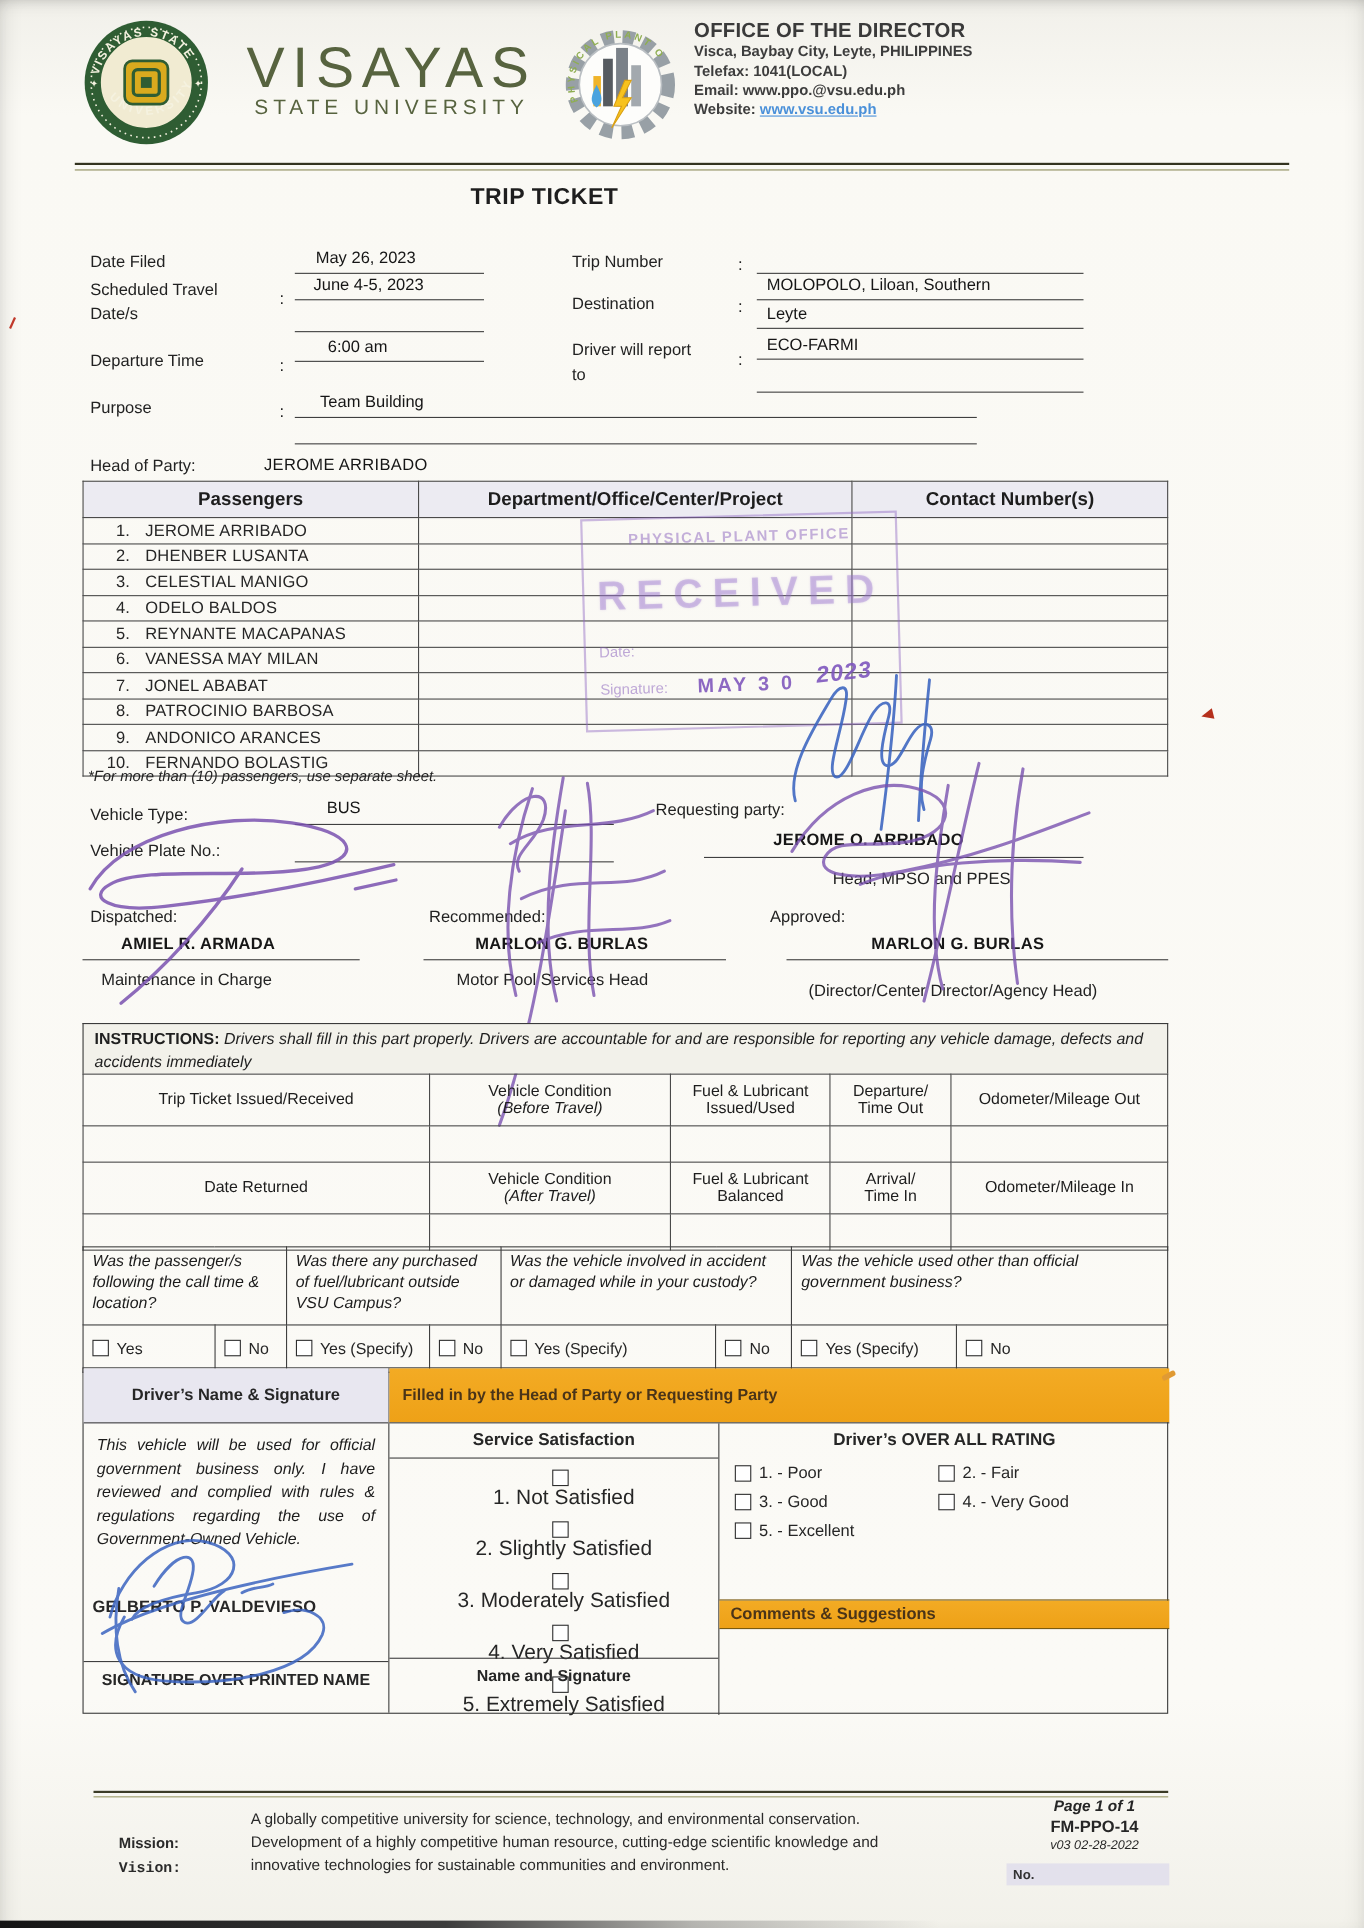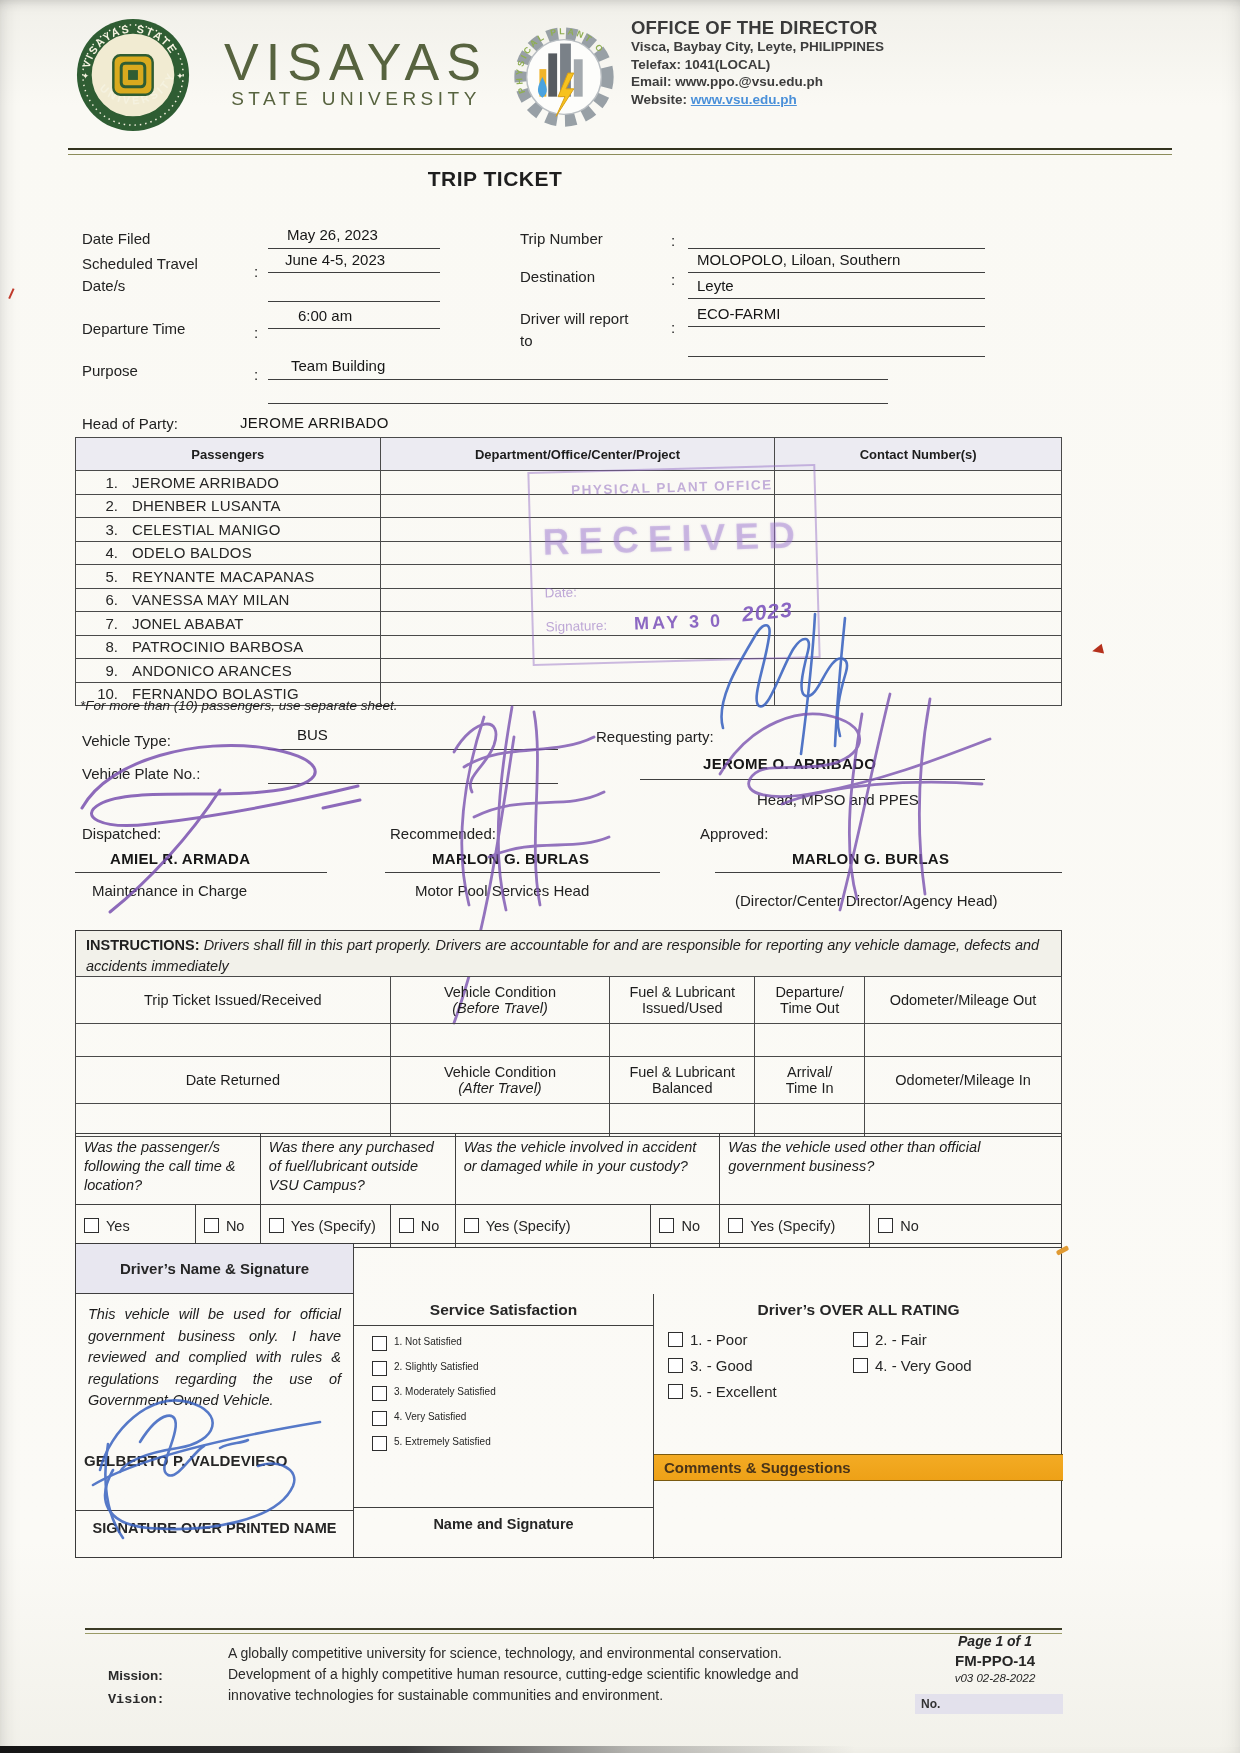--- a/index.html
+++ b/index.html
@@ -23,21 +23,21 @@
   .office .small{font-size:13.5px;line-height:17.5px;color:#3d3d3d;font-weight:bold;}
   .office a{color:#4a90d9;text-decoration:underline;font-weight:bold;}
   .wordmark{color:#57633f;font-size:52px;letter-spacing:7px;font-weight:500;line-height:52px;}
   .wordmark-sub{color:#57633f;font-size:19px;letter-spacing:4.5px;font-weight:500;text-align:center;}
   .toprule{position:absolute;left:68px;top:148px;width:1104px;height:4px;border-top:2.5px solid #33331f;border-bottom:1px solid #8c8c5a;}
   .doc-title{position:absolute;left:70px;top:167px;width:850px;text-align:center;font-size:21px;font-weight:bold;letter-spacing:.5px;color:#1e1e1e;}
   
   table{border-collapse:collapse;}
   .ptable{left:75px;top:437px;width:987px;font-size:15px;}
   .ptable th,.ptable td{border:1.2px solid #4a4a4a;padding:0 6px;}
-  .ptable thead th{background:#ecebf2;font-weight:bold;font-size:13px;height:32px;color:#1d1d1d;}
+  .ptable thead th{background:#ecebf2;font-weight:bold;font-size:17px;height:32px;color:#1d1d1d;}
   .ptable tbody td{height:22.5px;background:transparent;}
   .prow-name{display:flex;align-items:center;}
   .pnum{width:36px;text-align:right;flex:none;}
   .pname{margin-left:14px;letter-spacing:.2px;}
   .footnote{font-size:13.5px;font-style:italic;color:#222;}
   
   .stamp{position:absolute;left:530px;top:468px;width:284px;height:190px;border:2.5px solid rgba(145,105,195,.45);
          transform:rotate(-1.6deg);color:#8a63b8;pointer-events:none;}
   .stamp .office-line{position:absolute;top:10px;left:8px;width:268px;text-align:center;font-size:13.5px;font-weight:bold;letter-spacing:1.5px;color:rgba(140,100,190,.5);}
   .stamp .received{position:absolute;top:48px;left:4px;width:276px;text-align:center;font-size:37px;font-weight:bold;letter-spacing:9px;color:rgba(150,112,205,.34);text-shadow:0 0 2px rgba(150,112,205,.25);}
@@ -57,21 +57,21 @@
   .qtable td{border:1.4px solid #3f3f3f;padding:4px 8px;vertical-align:top;margin-top:16px;}
   .qtable .qcell{font-size:14.5px;font-style:italic;line-height:19px;color:#1c1c1c;height:62px;}
   .qtable .ccell{font-size:14.5px;height:34px;vertical-align:middle;font-style:normal;}
   
   .fb{left:75px;top:1243px;width:987px;height:315px;border:1.6px solid #3a3a3a;box-sizing:border-box;}
   .fb .leftcol{position:absolute;left:0;top:0;width:278px;height:100%;border-right:1.4px solid #3f3f3f;box-sizing:border-box;}
   .fb .lefthead{height:50px;background:#e8e7f0;border-bottom:1.4px solid #3f3f3f;display:flex;align-items:center;justify-content:center;font-weight:bold;font-size:15px;box-sizing:border-box;}
   .fb .orangehead{position:absolute;left:278px;top:0;width:709px;height:50px;background:linear-gradient(180deg,#f3ab24,#eea117);border-bottom:1.4px solid #3f3f3f;display:flex;align-items:center;padding-left:12px;box-sizing:border-box;font-weight:bold;font-size:14.5px;color:#4a3418;}
   .fb .midcol{position:absolute;left:278px;top:50px;width:300px;height:265px;border-right:1.4px solid #3f3f3f;box-sizing:border-box;}
   .fb .midhead{height:31px;border-bottom:1.3px solid #3f3f3f;display:flex;align-items:center;justify-content:center;font-weight:bold;font-size:15.5px;}
-  .sat-item{display:flex;font-size:10px;margin:10px 0 0 18px;}
+  .sat-item{display:flex;align-items:center;font-size:19px;margin:10px 0 0 18px;flex-direction:column;}
   .fb .midfoot{position:absolute;left:0;bottom:0;width:100%;height:52px;border-top:1.3px solid #3f3f3f;display:flex;align-items:flex-start;justify-content:center;padding-top:8px;font-weight:bold;font-size:14.5px;box-sizing:border-box;}
   .fb .rightcol{position:absolute;left:578px;top:50px;width:409px;height:265px;}
   .fb .righthead{height:31px;display:flex;align-items:center;justify-content:center;font-weight:bold;font-size:15.5px;}
   .rate-grid{display:grid;grid-template-columns:185px 1fr;row-gap:9px;padding:6px 0 0 14px;font-size:15px;}
   .rate-item{display:flex;align-items:center;}
   .commentsbar{position:absolute;left:0;top:160px;width:100%;height:27px;background:linear-gradient(180deg,#f3ab24,#eea117);border-top:1.3px solid #7a5a10;border-bottom:1.3px solid #7a5a10;display:flex;align-items:center;padding-left:10px;box-sizing:border-box;font-weight:bold;font-size:15px;color:#4a3418;}
   .fb .statement{padding:10px 12px 0 12px;font-size:14.5px;font-style:italic;line-height:21.5px;text-align:justify;color:#1d1d1d;}
   .fb .drvname{position:absolute;left:8px;top:208px;font-weight:bold;font-size:15px;letter-spacing:.2px;}
   .fb .leftfoot{position:absolute;left:0;top:266px;width:100%;border-top:1.3px solid #3f3f3f;text-align:center;padding-top:9px;font-weight:bold;font-size:14.5px;}
   
@@ -476,20 +476,21 @@
   </tbody>
     </table>
 
   <div class="abs fb">
     <div class="leftcol">
       <div class="lefthead">Driver’s Name &amp; Signature</div>
       <div class="statement">This vehicle will be used for official government business only.  I have reviewed and complied with rules &amp; regulations regarding the use of Government-Owned Vehicle.</div>
       <div class="drvname">GELBERTO P.  VALDEVIESO</div>
       <div class="leftfoot">SIGNATURE OVER PRINTED NAME</div>
     </div>
+    <div class="orangehead">Filled in by the Head of Party or Requesting Party</div>
 
     <div class="midcol">
       <div class="midhead">Service Satisfaction</div>
       <div class="sat-item">
           <span class="cb"></span>
           <span>1.  Not Satisfied</span>
         </div>
       <div class="sat-item">
           <span class="cb"></span>
           <span>2.  Slightly Satisfied</span>

